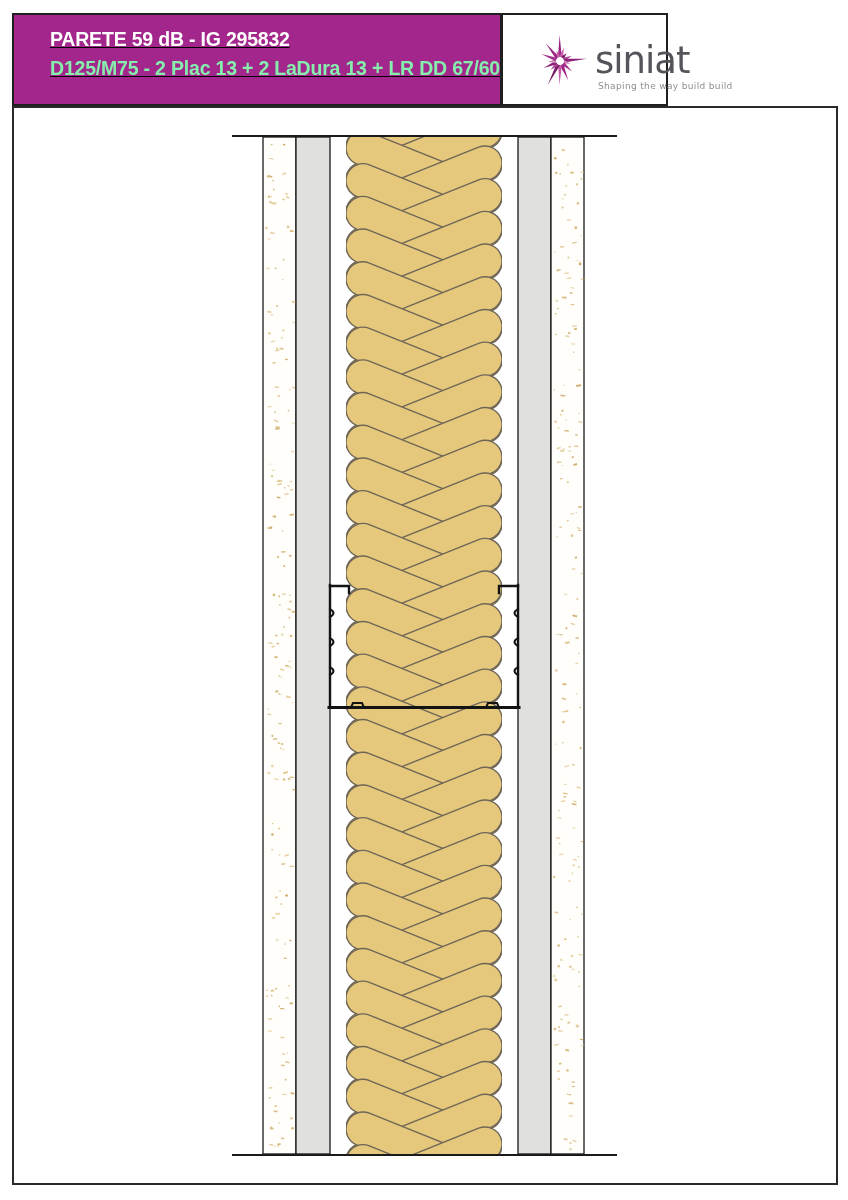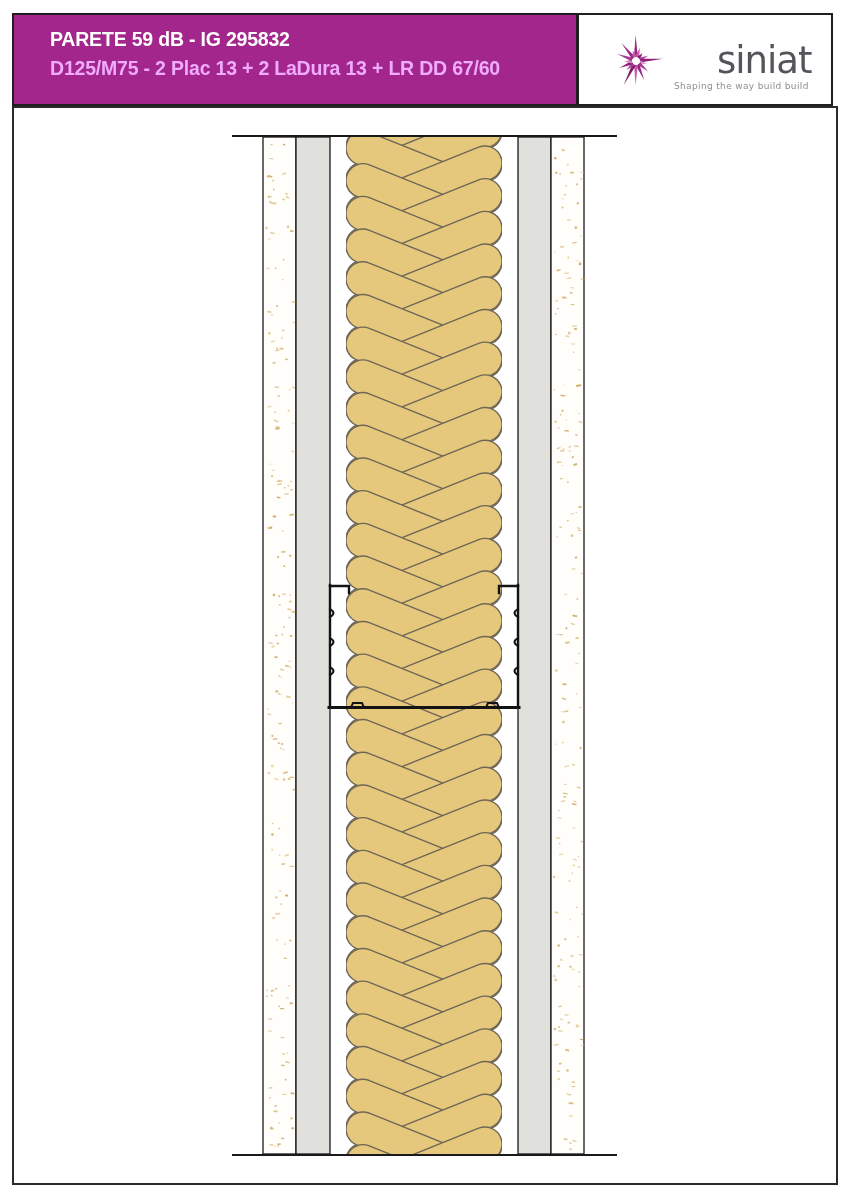--- a/index.html
+++ b/index.html
@@ -2,22 +2,22 @@
 <html><head>
 <meta charset="utf-8">
 <style>
   html,body{margin:0;padding:0;}
   body{
     width:848px;height:1200px;position:relative;background:#ffffff;
     font-family:"Liberation Sans", sans-serif;overflow:hidden;
   }
   
   .header{
-    position:absolute;left:12px;top:13px;width:821px;height:93px;
-    display:flex;box-sizing:border-box;
+    position:absolute;left:12px;top:13px;width:656px;height:93px;
+    display:flex;box-sizing:border-box;text-decoration:underline;
   }
   .header-band{
     width:566px;height:93px;box-sizing:border-box;
     border:2px solid #1f1f1f;
     padding:10px 0 0 36px;
   }
   .header-band .t1,.header-band .t2{
     color:#ffffff;font-weight:bold;font-size:19.5px;line-height:29px;
     letter-spacing:-0.2px;white-space:nowrap;
   }
@@ -43,21 +43,21 @@
   }
   
   #wall-svg{position:absolute;left:0;top:0;}
 </style>
 </head>
 <body>
 
 <div class="header">
   <div class="header-band" style="background: rgb(162, 38, 140);">
     <div class="t1" style="color: rgb(255, 255, 255);">PARETE 59 dB - IG 295832</div>
-    <div class="t2" style="color: #f0abfc;">D125/M75 - 2 Plac 13 + 2 LaDura 13 + LR DD 67/60</div>
+    <div class="t2" style="color: #86efac;">D125/M75 - 2 Plac 13 + 2 LaDura 13 + LR DD 67/60</div>
   </div>
   <div class="logo-box">
     <svg class="starburst" id="starburst" viewBox="-31 -38 62 76">
         <g transform="rotate(-90)">
           <polygon points="4,-2 26,-0.4 4,1.8" fill="#9C2384"></polygon>
         </g>
         <g transform="rotate(-72)">
           <polygon points="4,-2 14,-0.4 4,1.8" fill="#C45CA8"></polygon>
         </g>
         <g transform="rotate(-48)">
@@ -96,21 +96,21 @@
         <g transform="rotate(-158)">
           <polygon points="4,-2 20,-0.4 4,1.8" fill="#A63590"></polygon>
         </g>
         <g transform="rotate(-128)">
           <polygon points="4,-2 23,-0.4 4,1.8" fill="#9C2384"></polygon>
         </g>
         <g transform="rotate(-106)">
           <polygon points="4,-2 11,-0.4 4,1.8" fill="#C45CA8"></polygon>
         </g>
       </svg>
-    <div class="brand" style="color: rgb(84, 85, 90); margin-left: 46px;">siniat</div>
+    <div class="brand" style="color: rgb(84, 85, 90);">siniat</div>
     <div class="tagline" style="color: rgb(142, 142, 147);">Shaping the way build build</div>
   </div>
 </div>
 
 <div class="page-frame" style="border-color: rgb(42, 42, 42);"></div>
 
 <svg id="wall-svg" width="848" height="1200" viewBox="0 0 848 1200">
     <g>
       <rect x="263" y="137" width="33" height="1017" fill="#FFFEFB" stroke="#1A1A1A" stroke-width="1.3"></rect>
       <rect x="282.2298013018444" y="593.4285929105245" width="3.290414643427357" height="1.1005507937632502" fill="#CBA75E" opacity="0.80" transform="rotate(5.0 282.2298013018444 593.4285929105245)"></rect>

